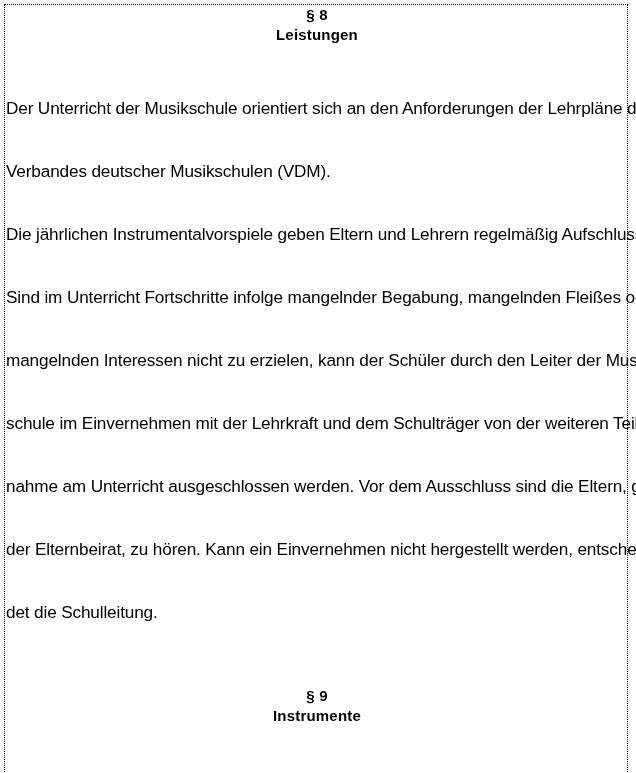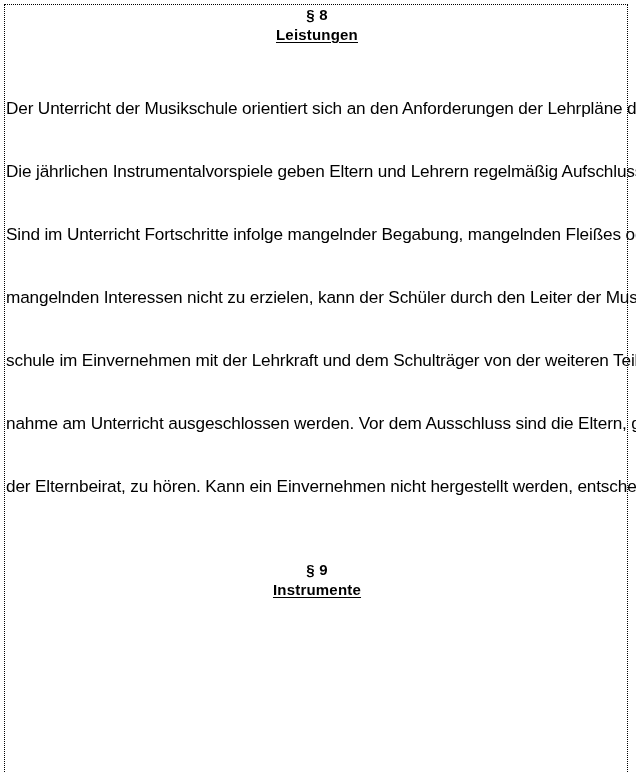--- a/index.html
+++ b/index.html
@@ -44,21 +44,20 @@
     font-size: 15px;
     line-height: 20px;
     letter-spacing: 0.2px;
   }
   .heading .sym {
     display: block;
     white-space: pre;
   }
   .heading .title {
     display: inline-block;
-    text-decoration: underline;
     text-underline-offset: 2px;
     white-space: pre;
   }
   .body {
     font-size: 17.2px;
     line-height: 21px;
     white-space: pre;
     letter-spacing: -0.15px;
   }
   .body .ln {
@@ -78,26 +77,28 @@
   <div id="content">
 
     <div class="section">
       <div class="heading">
         <span class="sym">§ 8</span>
         <span class="title">Leistungen</span>
       </div>
       <div class="gap-sm"></div>
       <div class="body">
         <span class="ln">Der Unterricht der Musikschule orientiert sich an den Anforderungen der Lehrpläne des</span>
+        <span class="ln">Verbandes deutscher Musikschulen (VDM).</span>
         <span class="ln">Die jährlichen Instrumentalvorspiele geben Eltern und Lehrern regelmäßig Aufschluss</span>
         <span class="ln">Sind im Unterricht Fortschritte infolge mangelnder Begabung, mangelnden Fleißes oder</span>
         <span class="ln">mangelnden Interessen nicht zu erzielen, kann der Schüler durch den Leiter der Musik-</span>
         <span class="ln">schule im Einvernehmen mit der Lehrkraft und dem Schulträger von der weiteren Teil-</span>
         <span class="ln">nahme am Unterricht ausgeschlossen werden. Vor dem Ausschluss sind die Eltern, ggf.</span>
         <span class="ln">der Elternbeirat, zu hören. Kann ein Einvernehmen nicht hergestellt werden, entschei-</span>
+        <span class="ln">det die Schulleitung.</span>
       </div>
     </div>
 
     <div class="gap-md"></div>
 
     <div class="section">
       <div class="heading">
         <span class="sym">§ 9</span>
         <span class="title">Instrumente</span>
       </div>

